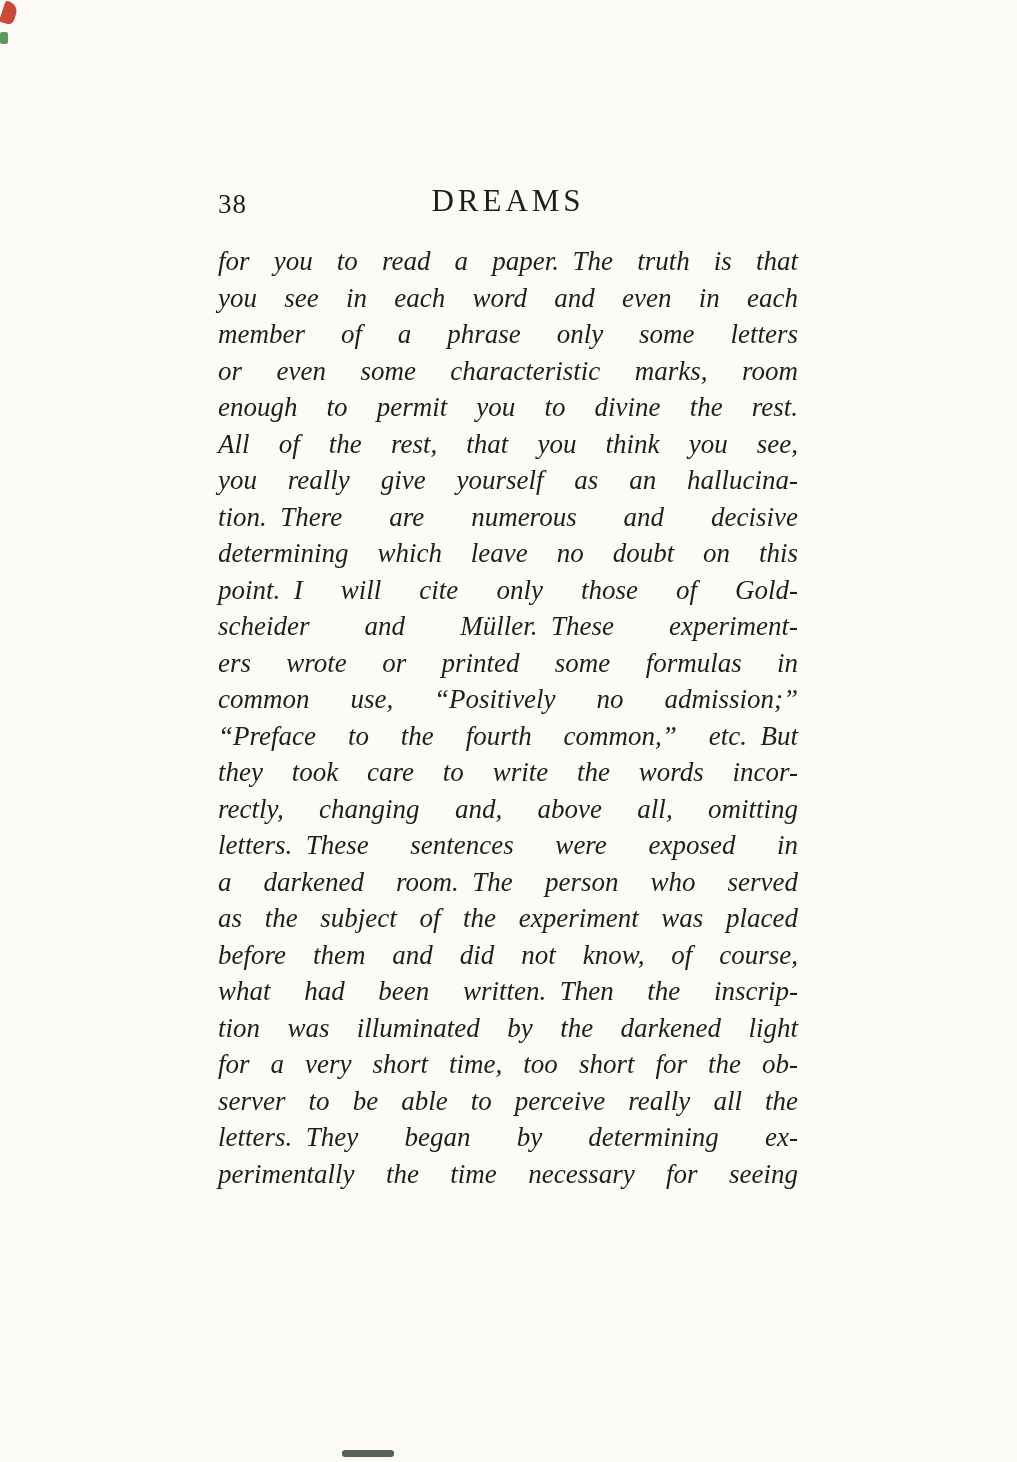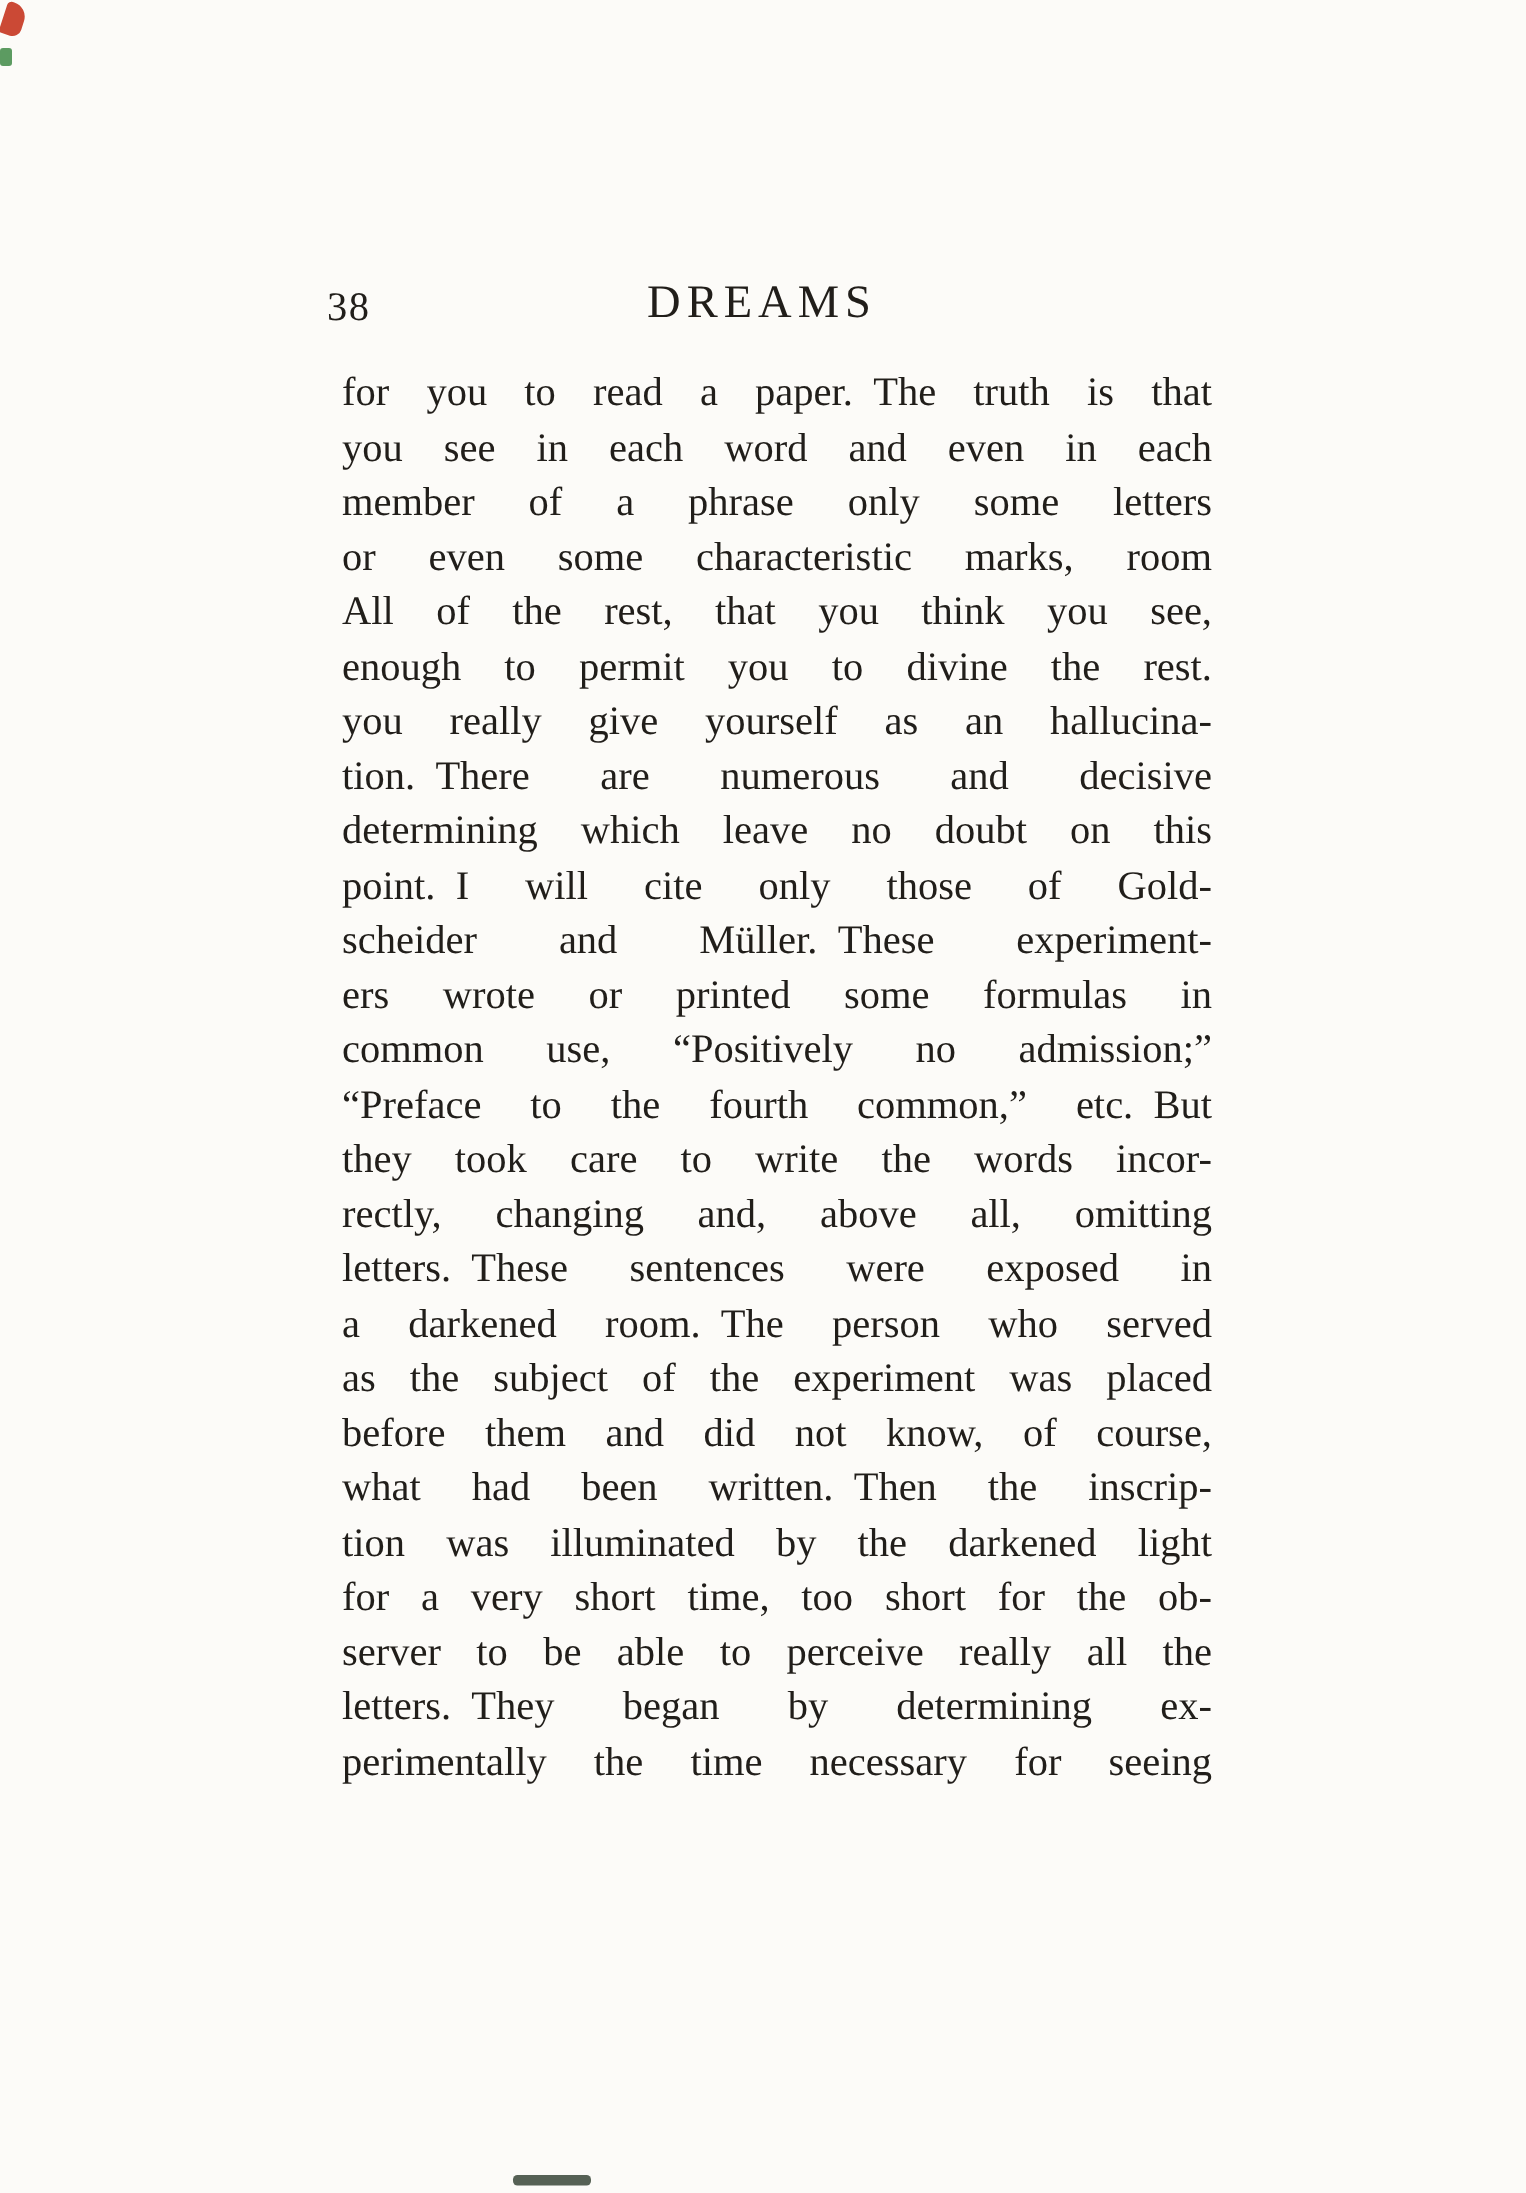--- a/index.html
+++ b/index.html
@@ -39,23 +39,24 @@
     right: 0;
     top: 0;
     text-align: center;
     font-size: 31px;
     font-weight: normal;
     letter-spacing: 4px;
   }
   
   .text-block {
     position: absolute;
-    left: 228px;
+    left: 218px;
     top: 243px;
     width: 580px;
+    font-style: italic;
   }
   .text-line {
     height: 36.5px;
     line-height: 36.5px;
     font-size: 27px;
     text-align: justify;
     text-align-last: justify;
     white-space: normal;
     word-spacing: 1px;
   }
@@ -101,22 +102,22 @@
   <div class="header-row">
     <span class="page-number">38</span>
     <span class="running-head">DREAMS</span>
   </div>
 
   <div class="text-block">
     <div class="text-line">for you to read a paper. The truth is that</div>
     <div class="text-line">you see in each word and even in each</div>
     <div class="text-line">member of a phrase only some letters</div>
     <div class="text-line">or even some characteristic marks, room</div>
+    <div class="text-line">enough to permit you to divine the rest.</div>
     <div class="text-line">All of the rest, that you think you see,</div>
-    <div class="text-line">enough to permit you to divine the rest.</div>
     <div class="text-line">you really give yourself as an hallucina-</div>
     <div class="text-line">tion. There are numerous and decisive</div>
     <div class="text-line">determining which leave no doubt on this</div>
     <div class="text-line">point. I will cite only those of Gold-</div>
     <div class="text-line">scheider and Müller. These experiment-</div>
     <div class="text-line">ers wrote or printed some formulas in</div>
     <div class="text-line">common use, “Positively no admission;”</div>
     <div class="text-line">“Preface to the fourth common,” etc. But</div>
     <div class="text-line">they took care to write the words incor-</div>
     <div class="text-line">rectly, changing and, above all, omitting</div>

